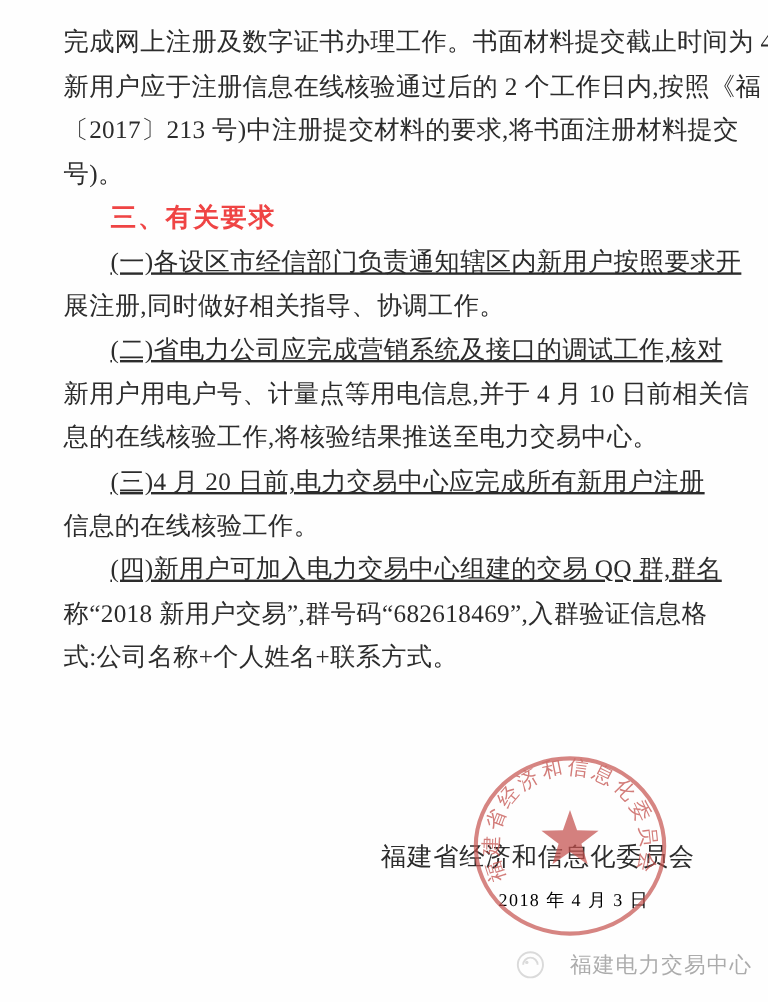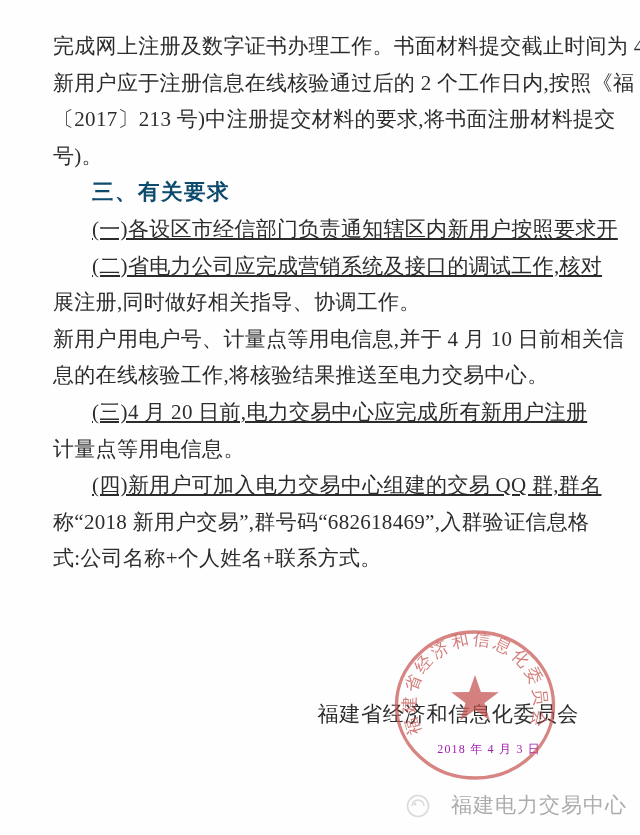--- a/index.html
+++ b/index.html
@@ -11,80 +11,80 @@
     position: relative;
     width: 640px;
     height: 835px;
     background: #fefefe;
     overflow: hidden;
     font-family: "Liberation Serif", "DejaVu Serif", serif;
   }
   .doc-body {
     position: absolute;
     left: 53px;
-    top: 28px;
+    top: 17px;
     width: 560px;
     color: #2c2c2c;
     font-size: 21px;
   }
   .line {
     height: 36.6px;
     line-height: 36.6px;
     white-space: nowrap;
     letter-spacing: 0.3px;
   }
   .line.indent {
     padding-left: 39px;
     text-decoration: underline;
   }
   .line.heading {
     font-family: "Liberation Sans", "DejaVu Sans", sans-serif;
     font-weight: bold;
     font-size: 21.5px;
     letter-spacing: 1.5px;
     padding-left: 39px;
-    color: #0c4a6e;
+    color: #ef4444;
   }
   .sign-authority {
     position: absolute;
     top: 700px;
     right: 61px;
     font-size: 21px;
     letter-spacing: 0.8px;
     color: #2c2c2c;
     white-space: nowrap;
   }
   .sign-date {
     position: absolute;
     top: 741px;
     right: 99px;
-    font-size: 12px;
+    font-size: 15px;
     letter-spacing: 1.2px;
-    color: #a21caf;
+    color: #000000;
     white-space: nowrap;
   }
   .seal {
     position: absolute;
     left: 391px;
     top: 628px;
     width: 168px;
     height: 156px;
     opacity: 0.82;
     pointer-events: none;
   }
   .footer {
     position: absolute;
     top: 791px;
     right: 13px;
     display: flex;
-    align-items: flex-end;
+    align-items: center;
     gap: 20px;
     color: #acacac;
     font-family: "Liberation Sans", "DejaVu Sans", sans-serif;
-    font-size: 21px;
+    font-size: 18px;
     letter-spacing: 1px;
     white-space: nowrap;
   }
   .footer-logo {
     display: inline-block;
     width: 26px;
     height: 26px;
     opacity: 0.55;
   }
 </style>
@@ -93,26 +93,26 @@
 
 <div class="page">
 
   <div class="doc-body">
     <div class="line">完成网上注册及数字证书办理工作。书面材料提交截止时间为 4</div>
     <div class="line">新用户应于注册信息在线核验通过后的 2 个工作日内,按照《福</div>
     <div class="line">〔2017〕213 号)中注册提交材料的要求,将书面注册材料提交</div>
     <div class="line">号)。</div>
     <div class="line heading">三、有关要求</div>
     <div class="line indent">(一)各设区市经信部门负责通知辖区内新用户按照要求开</div>
+    <div class="line">展注册,同时做好相关指导、协调工作。</div>
     <div class="line indent">(二)省电力公司应完成营销系统及接口的调试工作,核对</div>
-    <div class="line">展注册,同时做好相关指导、协调工作。</div>
     <div class="line">新用户用电户号、计量点等用电信息,并于 4 月 10 日前相关信</div>
     <div class="line">息的在线核验工作,将核验结果推送至电力交易中心。</div>
     <div class="line indent">(三)4 月 20 日前,电力交易中心应完成所有新用户注册</div>
-    <div class="line">计量点等用电信息。</div>
+    <div class="line">信息的在线核验工作。</div>
     <div class="line indent">(四)新用户可加入电力交易中心组建的交易 QQ 群,群名</div>
     <div class="line">称“2018 新用户交易”,群号码“682618469”,入群验证信息格</div>
     <div class="line">式:公司名称+个人姓名+联系方式。</div>
   </div>
 
   <div class="sign-authority">福建省经济和信息化委员会</div>
   <div class="sign-date">2018 年 4 月 3 日</div>
 
   <svg class="seal" viewBox="0 0 168 156" xmlns="http://www.w3.org/2000/svg">
     <ellipse cx="84" cy="77" rx="78.5" ry="73" fill="none" stroke="#c4504c" stroke-width="3.4" opacity="0.85"></ellipse>

